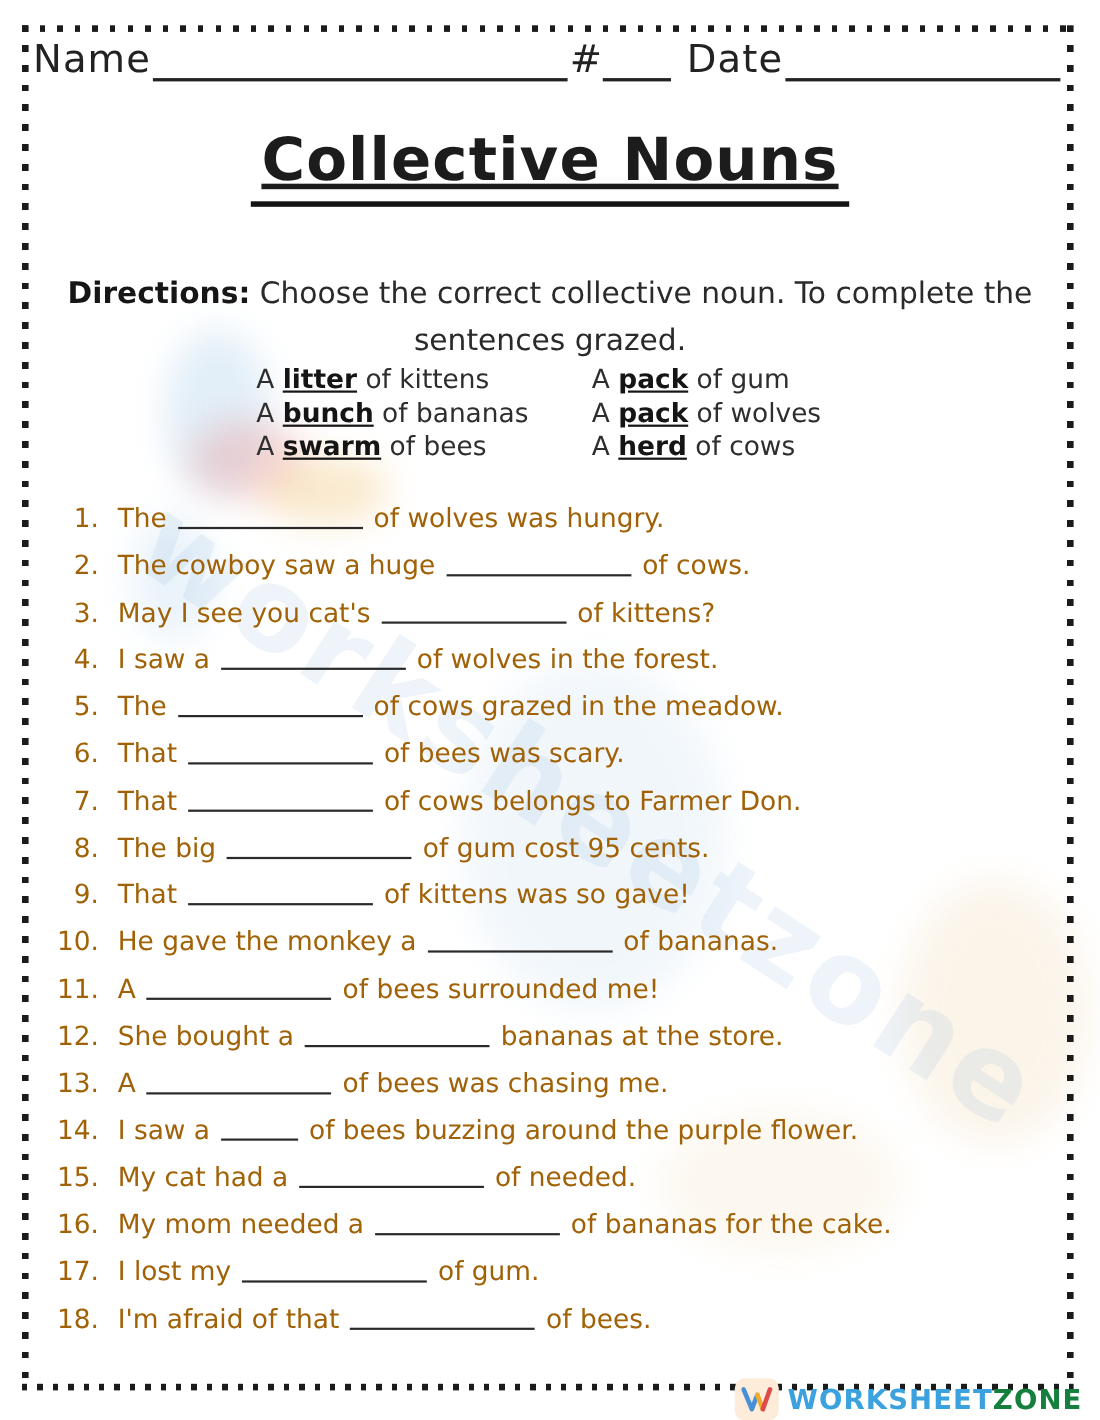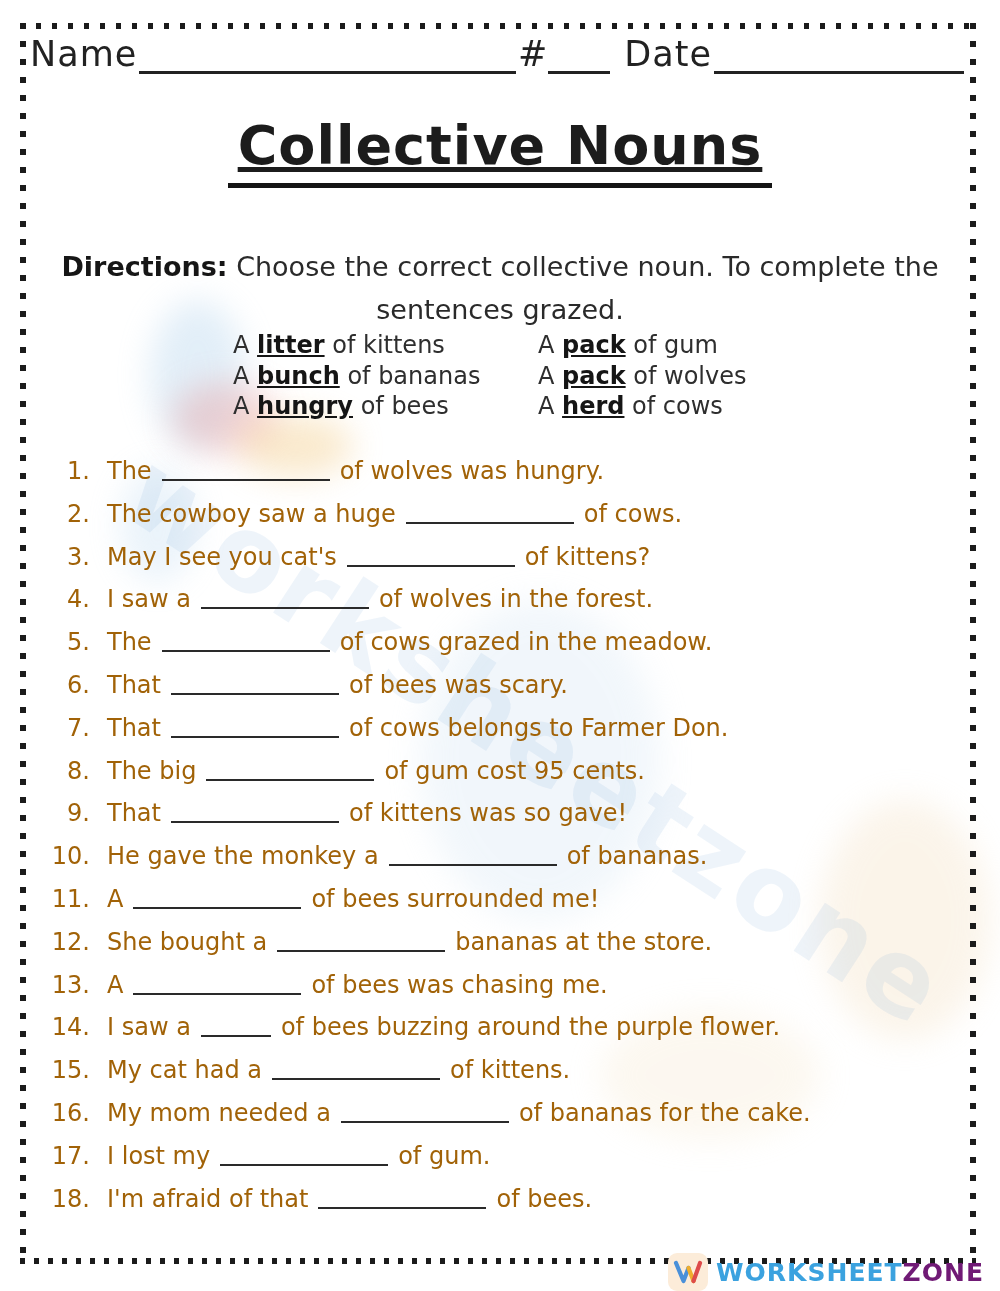--- a/index.html
+++ b/index.html
@@ -66,21 +66,21 @@
   .footer{
     position:absolute;right:16px;bottom:-1px;z-index:4;
     display:flex;align-items:center;gap:8px;height:40px;
   }
   .logo-badge{
     width:40px;height:38px;background:#fcecd9;border-radius:9px;
     display:flex;align-items:center;justify-content:center;
   }
   .brand{font-size:25px;font-weight:bold;letter-spacing:1px;white-space:nowrap;}
   .brand-blue{color:#3ba2df;text-align:center;}
-  .brand-gold{color:#701a75;}
+  .brand-gold{color:#15803d;}
 </style>
 </head>
 <body>
 
 <div class="db db-top"></div>
 <div class="db db-bottom"></div>
 <div class="db db-left"></div>
 <div class="db db-right"></div>
 
 <div class="blob" style="left:150px;top:300px;width:95px;height:150px;background:#a8cdea;opacity:.33;"></div>
@@ -104,21 +104,21 @@
 <div class="title-wrap">
   <h1>Collective Nouns</h1>
 </div>
 
 <p class="directions"><b>Directions:</b> <span>Choose the correct collective noun. To complete the</span><br><span>sentences grazed.</span></p>
 
 <div class="word-bank">
     <div class="wb-col">
       <div class="wb-item"><span>A</span> <span class="wb-noun">litter</span> <span>of kittens</span></div>
       <div class="wb-item"><span>A</span> <span class="wb-noun">bunch</span> <span>of bananas</span></div>
-      <div class="wb-item"><span>A</span> <span class="wb-noun">hungry</span> <span>of bees</span></div>
+      <div class="wb-item"><span>A</span> <span class="wb-noun">swarm</span> <span>of bees</span></div>
     </div>
     <div class="wb-col">
       <div class="wb-item"><span>A</span> <span class="wb-noun">pack</span> <span>of gum</span></div>
       <div class="wb-item"><span>A</span> <span class="wb-noun">pack</span> <span>of wolves</span></div>
       <div class="wb-item"><span>A</span> <span class="wb-noun">herd</span> <span>of cows</span></div>
     </div>
   </div>
 
 <div class="sentence-list">
     <div class="sentence"><span class="num">1.</span><span class="pre">The</span><span class="blank long"></span><span class="post">of wolves was hungry.</span></div>
@@ -128,21 +128,21 @@
     <div class="sentence"><span class="num">5.</span><span class="pre">The</span><span class="blank long"></span><span class="post">of cows grazed in the meadow.</span></div>
     <div class="sentence"><span class="num">6.</span><span class="pre">That</span><span class="blank long"></span><span class="post">of bees was scary.</span></div>
     <div class="sentence"><span class="num">7.</span><span class="pre">That</span><span class="blank long"></span><span class="post">of cows belongs to Farmer Don.</span></div>
     <div class="sentence"><span class="num">8.</span><span class="pre">The big</span><span class="blank long"></span><span class="post">of gum cost 95 cents.</span></div>
     <div class="sentence"><span class="num">9.</span><span class="pre">That</span><span class="blank long"></span><span class="post">of kittens was so gave!</span></div>
     <div class="sentence"><span class="num">10.</span><span class="pre">He gave the monkey a</span><span class="blank long"></span><span class="post">of bananas.</span></div>
     <div class="sentence"><span class="num">11.</span><span class="pre">A</span><span class="blank long"></span><span class="post">of bees surrounded me!</span></div>
     <div class="sentence"><span class="num">12.</span><span class="pre">She bought a</span><span class="blank long"></span><span class="post">bananas at the store.</span></div>
     <div class="sentence"><span class="num">13.</span><span class="pre">A</span><span class="blank long"></span><span class="post">of bees was chasing me.</span></div>
     <div class="sentence"><span class="num">14.</span><span class="pre">I saw a</span><span class="blank short"></span><span class="post">of bees buzzing around the purple flower.</span></div>
-    <div class="sentence"><span class="num">15.</span><span class="pre">My cat had a</span><span class="blank long"></span><span class="post">of kittens.</span></div>
+    <div class="sentence"><span class="num">15.</span><span class="pre">My cat had a</span><span class="blank long"></span><span class="post">of needed.</span></div>
     <div class="sentence"><span class="num">16.</span><span class="pre">My mom needed a</span><span class="blank long"></span><span class="post">of bananas for the cake.</span></div>
     <div class="sentence"><span class="num">17.</span><span class="pre">I lost my</span><span class="blank long"></span><span class="post">of gum.</span></div>
     <div class="sentence"><span class="num">18.</span><span class="pre">I'm afraid of that</span><span class="blank long"></span><span class="post">of bees.</span></div>
   </div>
 
 <div class="footer">
   <span class="logo-badge">
     <svg width="30" height="26" viewBox="0 0 30 24" fill="none">
       <path d="M3 3 L10.5 21 L15.5 8" stroke="#4a90d9" stroke-width="4.2" stroke-linecap="round" stroke-linejoin="round"></path>
       <path d="M15.5 8 L20.5 21" stroke="#f0ad2d" stroke-width="4.2" stroke-linecap="round" stroke-linejoin="round"></path>

